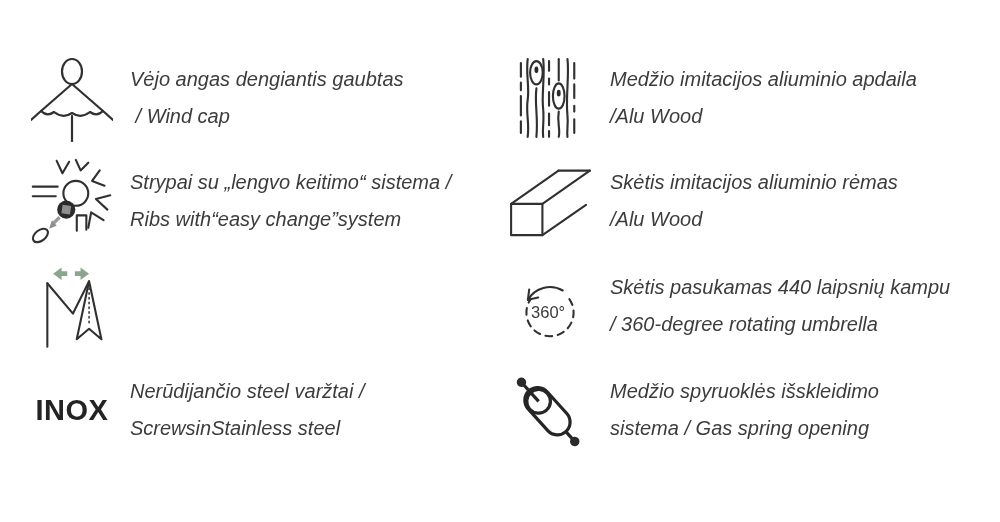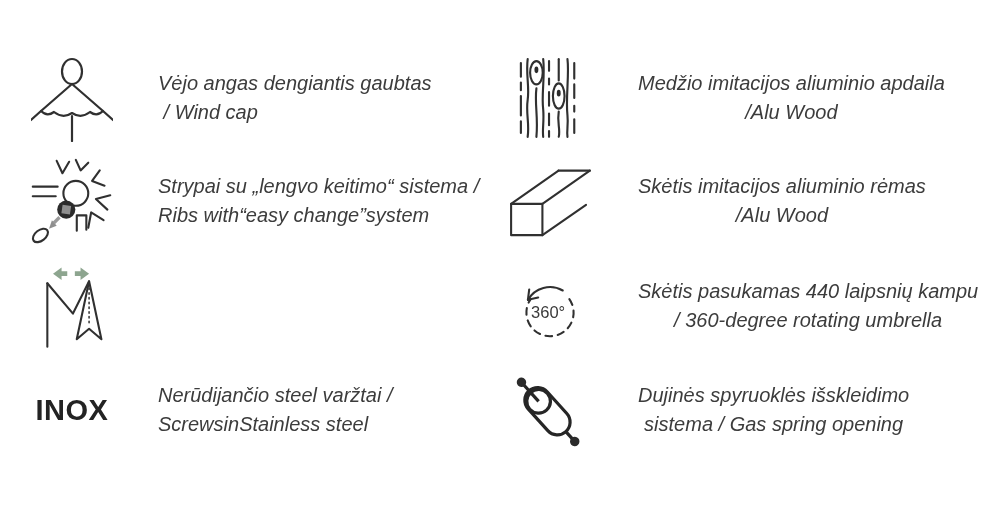--- a/index.html
+++ b/index.html
@@ -13,35 +13,34 @@
   .features {
     display: grid;
     grid-template-columns: 500px 500px;
     padding-top: 46px;
   }
   .col {
     display: grid;
     grid-template-rows: 104px 102px 108px 100px;
   }
   .col-left  { padding-left: 26px; }
-  .col-right { padding-left: 6px; text-align: center; }
+  .col-right { padding-left: 6px; }
   .feature { display: flex; align-items: center; }
   .icon-box {
     width: 92px; min-width: 92px; height: 100%;
     display: flex; align-items: center; justify-content: center;
     margin-right: 12px;
   }
   .col-right .icon-box { width: 88px; min-width: 88px; margin-right: 16px; text-decoration: underline; }
   .feature-text {
     font-style: italic;
     font-size: 20px;
-    line-height: 29px;
+    line-height: 37px;
     color: #3c3c3c;
     white-space: pre-wrap;
-    margin-left: 28px;
   }
   .inox {
     font-style: normal;
     font-weight: 600;
     font-size: 29px;
     letter-spacing: 0.5px;
     color: #232323;
   }
   svg { display: block; }
   .stroke  { fill: none; stroke: #303030; stroke-width: 2.2; stroke-linejoin: round; stroke-linecap: round; }
@@ -174,18 +173,18 @@
           <g transform="translate(36,48) rotate(-42)">
             <rect class="stroke-thick" x="-13.5" y="-30" width="27" height="58" rx="13.5"></rect>
             <circle cx="0" cy="-15" r="12.5" fill="#ffffff" stroke="#262626" stroke-width="3.4"></circle>
             <path class="stroke-thick" d="M0 -15 L0 -40"></path>
             <circle class="fill-dark" cx="0" cy="-42" r="5"></circle>
             <path class="stroke-thick" d="M0 28 L0 39"></path>
             <circle class="fill-dark" cx="0" cy="42" r="5"></circle>
           </g>
         </svg>
       </div>
-      <div class="feature-text">Dujinės spyruoklės išskleidimo
+      <div class="feature-text">Medžio spyruoklės išskleidimo
 sistema / Gas spring opening</div>
     </div>
 
   </div>
 </div>
 
 </body></html>

